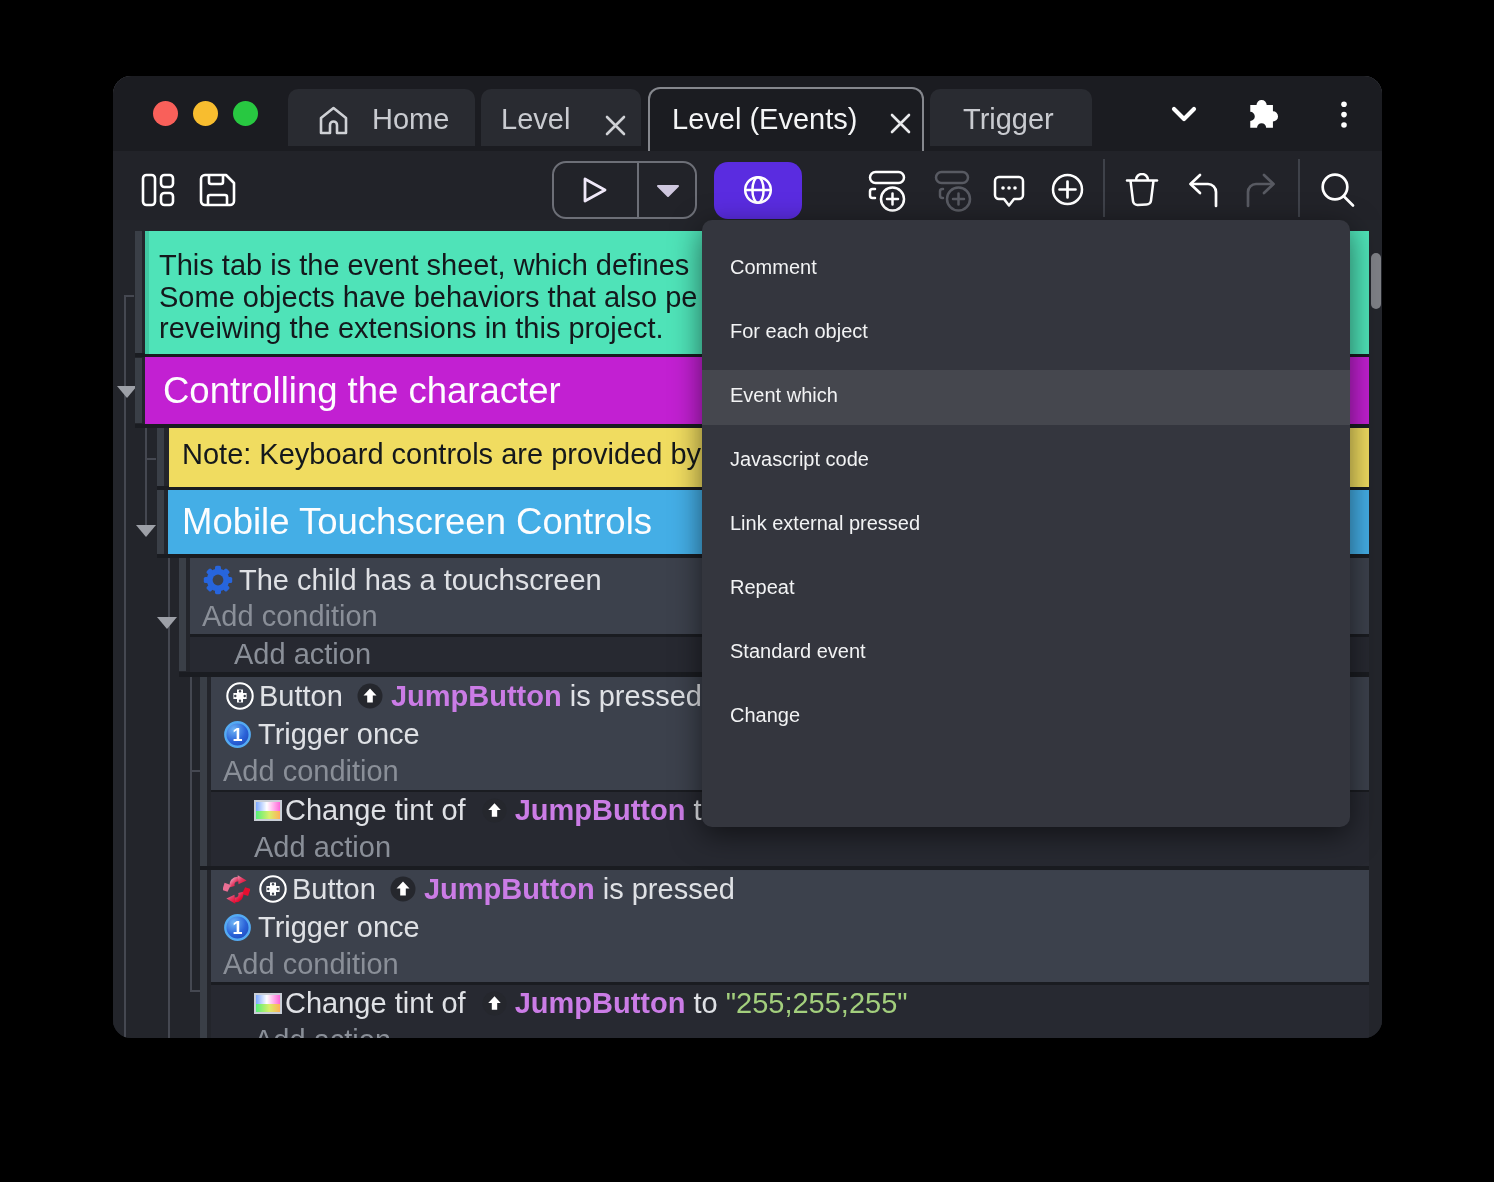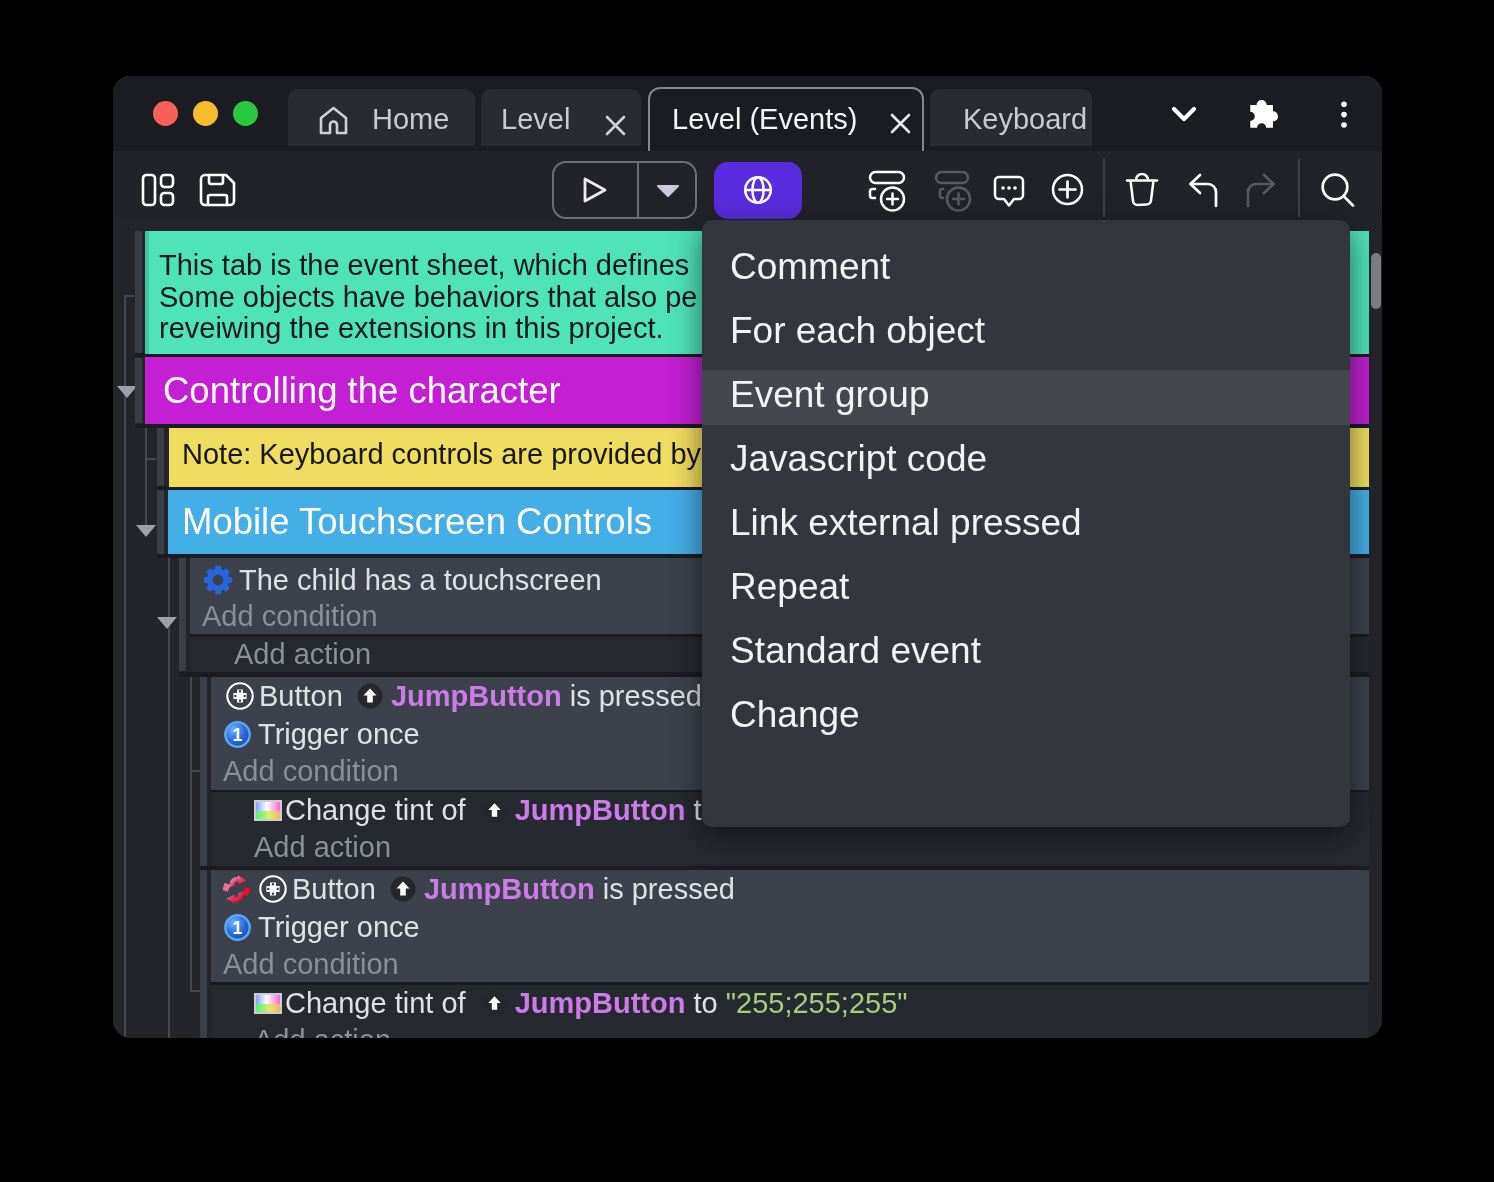--- a/index.html
+++ b/index.html
@@ -26,21 +26,21 @@
   .act  { background:#272931; }
   .mstrip { position:absolute; width:7px; background:#3a3f47; }
   .gray { color:#8a8f98; }
   .main { color:#dfe1e5; }
   .obj  { color:#cb7ce6; font-weight:bold; }
   .str  { color:#a3cf7d; }
   #menu { position:absolute; left:589px; top:144px; width:648px; height:607px;
     background:#34363e; border-radius:10px; box-shadow:0 8px 30px rgba(0,0,0,0.55);
     padding-top:15px; z-index:50; }
   .mi { position:relative; height:64px; line-height:64px; padding-left:28px;
-    color:#f2f3f4; font-size:37px; }
+    color:#f2f3f4; font-size:20px; }
   .mi.hl { background:linear-gradient(#45474e,#45474e) 0 7px/100% 55px no-repeat; }
   .icn { position:absolute; }
   svg { display:block; }
 </style>
 </head>
 <body>
 <div id="win">
   <div id="titlebar">
     <div class="light" style="left:40px; background:#f9605a;"></div>
     <div class="light" style="left:80px; background:#f8bd2f;"></div>
@@ -57,21 +57,21 @@
         <path d="M2 2 L19 19 M19 2 L2 19" stroke="#cfd1d5" stroke-width="2.6" stroke-linecap="round"></path>
       </svg>
     </div>
     <div class="tab" style="left:535px; width:276px; top:11px; height:64px; background:#1b1c21; border:2px solid #85878d; border-bottom:none; border-radius:12px 12px 0 0; color:#f4f5f6;">
       <span class="lbl" style="left:22px;">Level (Events)</span>
       <svg class="icn" style="left:240px; top:24px;" width="21" height="21" viewBox="0 0 21 21">
         <path d="M2 2 L19 19 M19 2 L2 19" stroke="#e8e9eb" stroke-width="2.6" stroke-linecap="round"></path>
       </svg>
     </div>
     <div class="tab" style="left:817px; width:162px;">
-      <span class="lbl" style="left:33px;">Keyboard</span>
+      <span class="lbl" style="left:33px;">Trigger</span>
     </div>
     <svg class="icn" style="left:1058px; top:29px;" width="26" height="20" viewBox="0 0 26 20">
       <path d="M3 4 L13 14 L23 4" fill="none" stroke="#fff" stroke-width="4.2" stroke-linecap="round" stroke-linejoin="round"></path>
     </svg>
     <svg class="icn" style="left:1135px; top:20px;" width="34" height="34" viewBox="0 0 30 30">
       <path d="M2,8 L7.5,8 A4.5,4.5 0 1 1 16.5,8 L22,8 L22,13.5 A4.5,4.5 0 1 1 22,22.5 L22,28 L16,28 A4,4 0 1 0 8,28 L2,28 L2,22 A4,4 0 1 0 2,14 Z" fill="#fff"></path>
     </svg>
     <svg class="icn" style="left:1224px; top:25px;" width="14" height="28" viewBox="0 0 14 28">
       <circle cx="7" cy="3.2" r="2.8" fill="#fff"></circle>
       <circle cx="7" cy="13.6" r="2.8" fill="#fff"></circle>
@@ -332,20 +332,20 @@
           <span class="main">&nbsp;to&nbsp;</span>
           <span class="str">"255;255;255"</span>
       </div>
       <div class="row gray" style="top:37px; height:37px; padding-left:43px;">Add action</div>
     </div>
     <div style="position:absolute; left:1258px; top:33px; width:10px; height:56px; background:#7d7f85; border-radius:5px;"></div>
   </div>
   <div id="menu">
     <div class="mi">Comment</div>
     <div class="mi">For each object</div>
-    <div class="mi hl">Event group</div>
+    <div class="mi hl">Event which</div>
     <div class="mi">Javascript code</div>
     <div class="mi">Link external pressed</div>
     <div class="mi">Repeat</div>
     <div class="mi">Standard event</div>
     <div class="mi">Change</div>
   </div>
 </div>
 
 </body></html>

